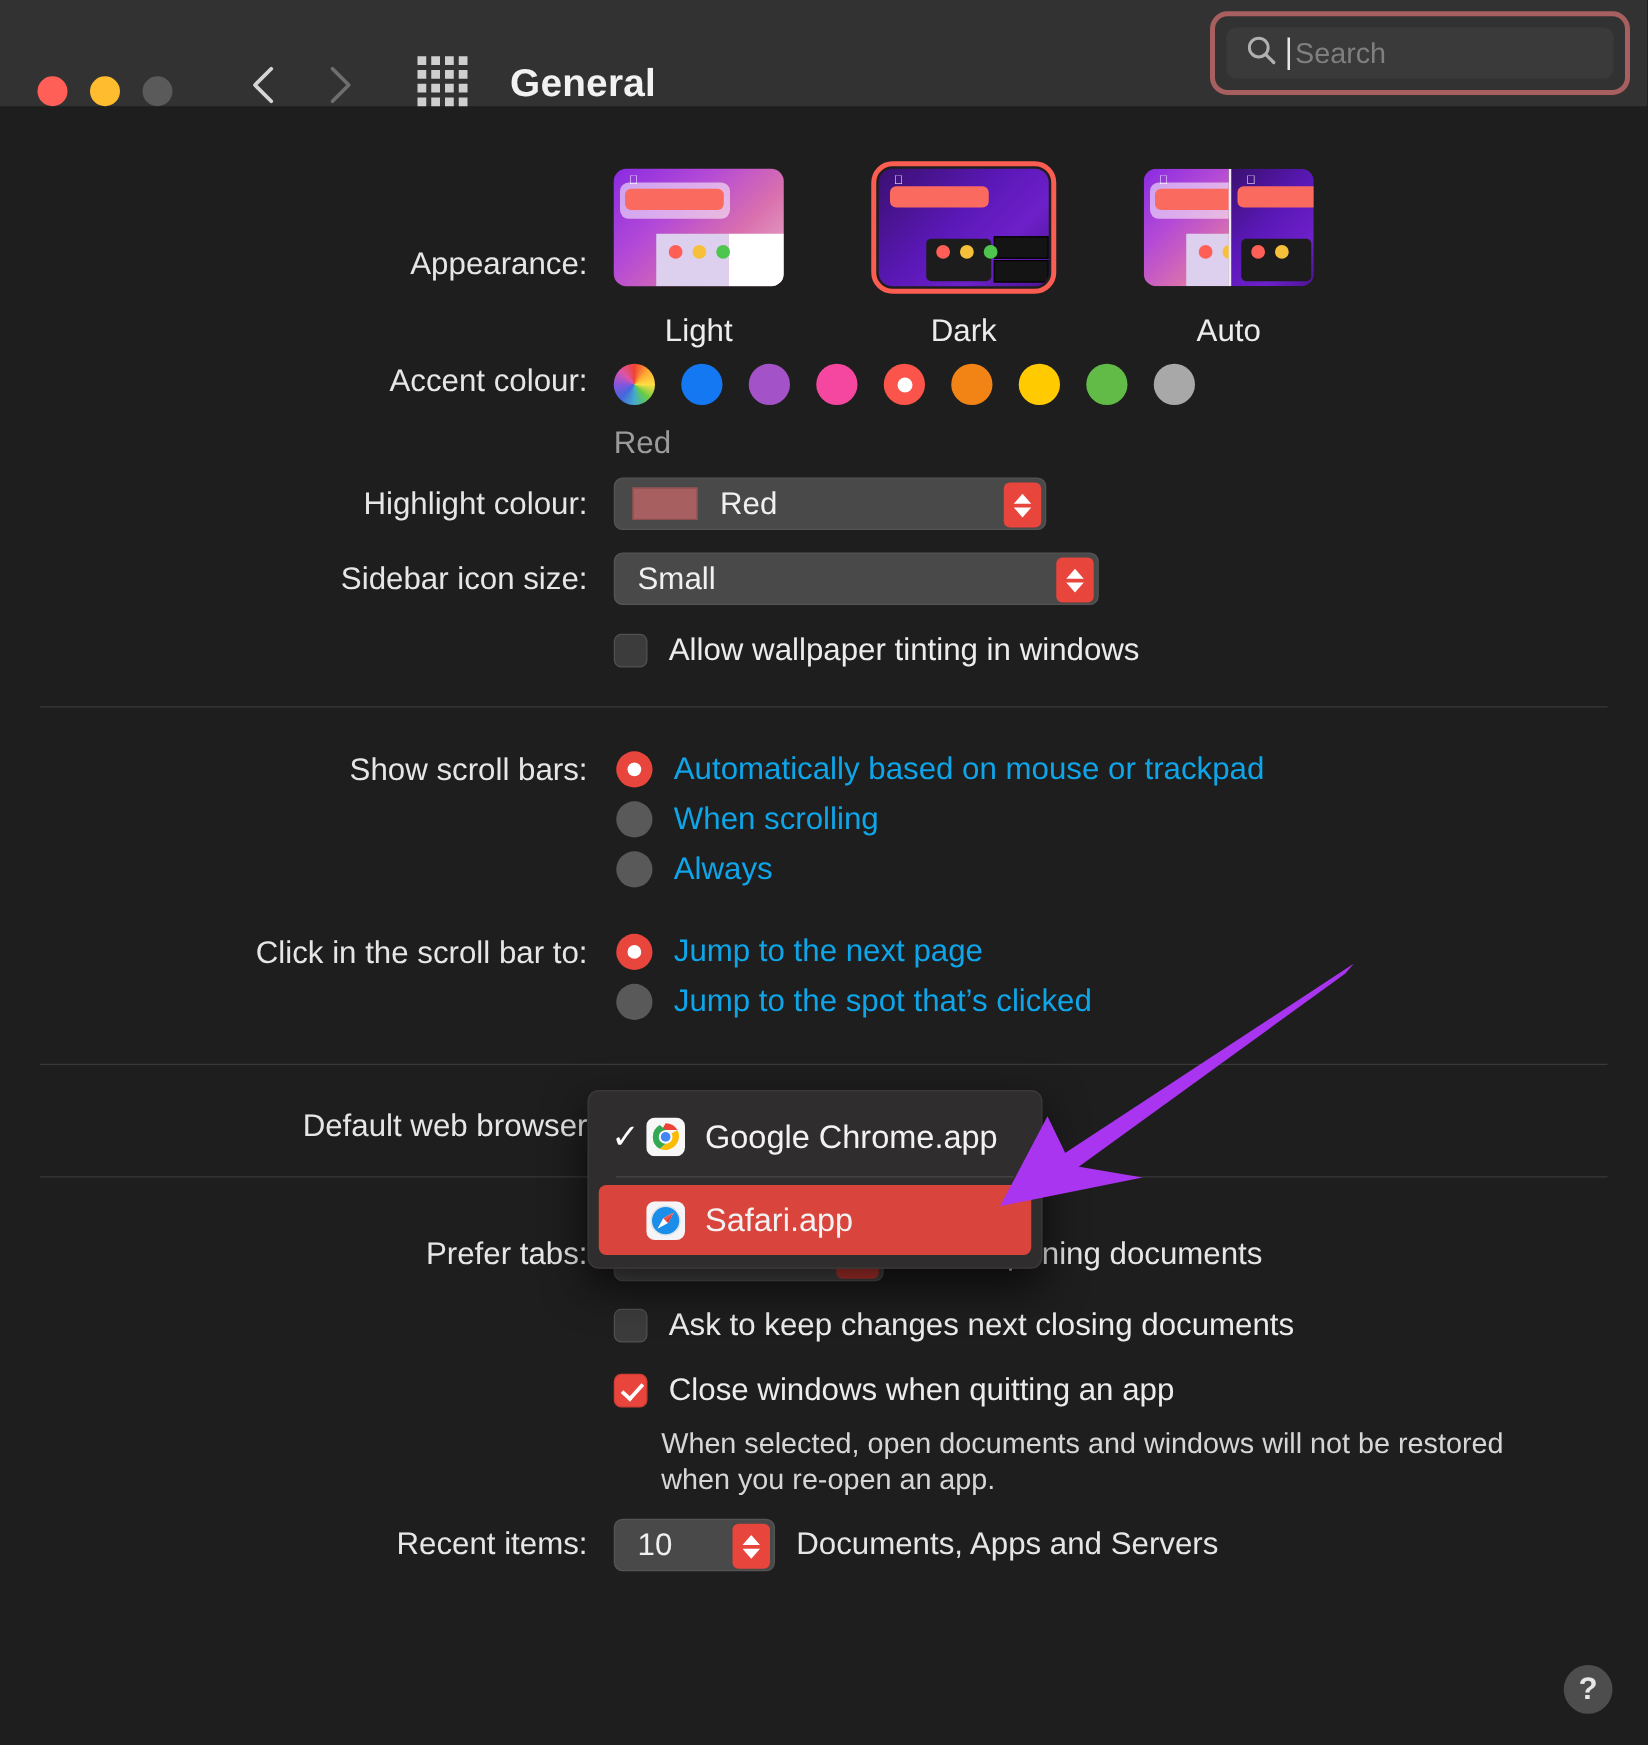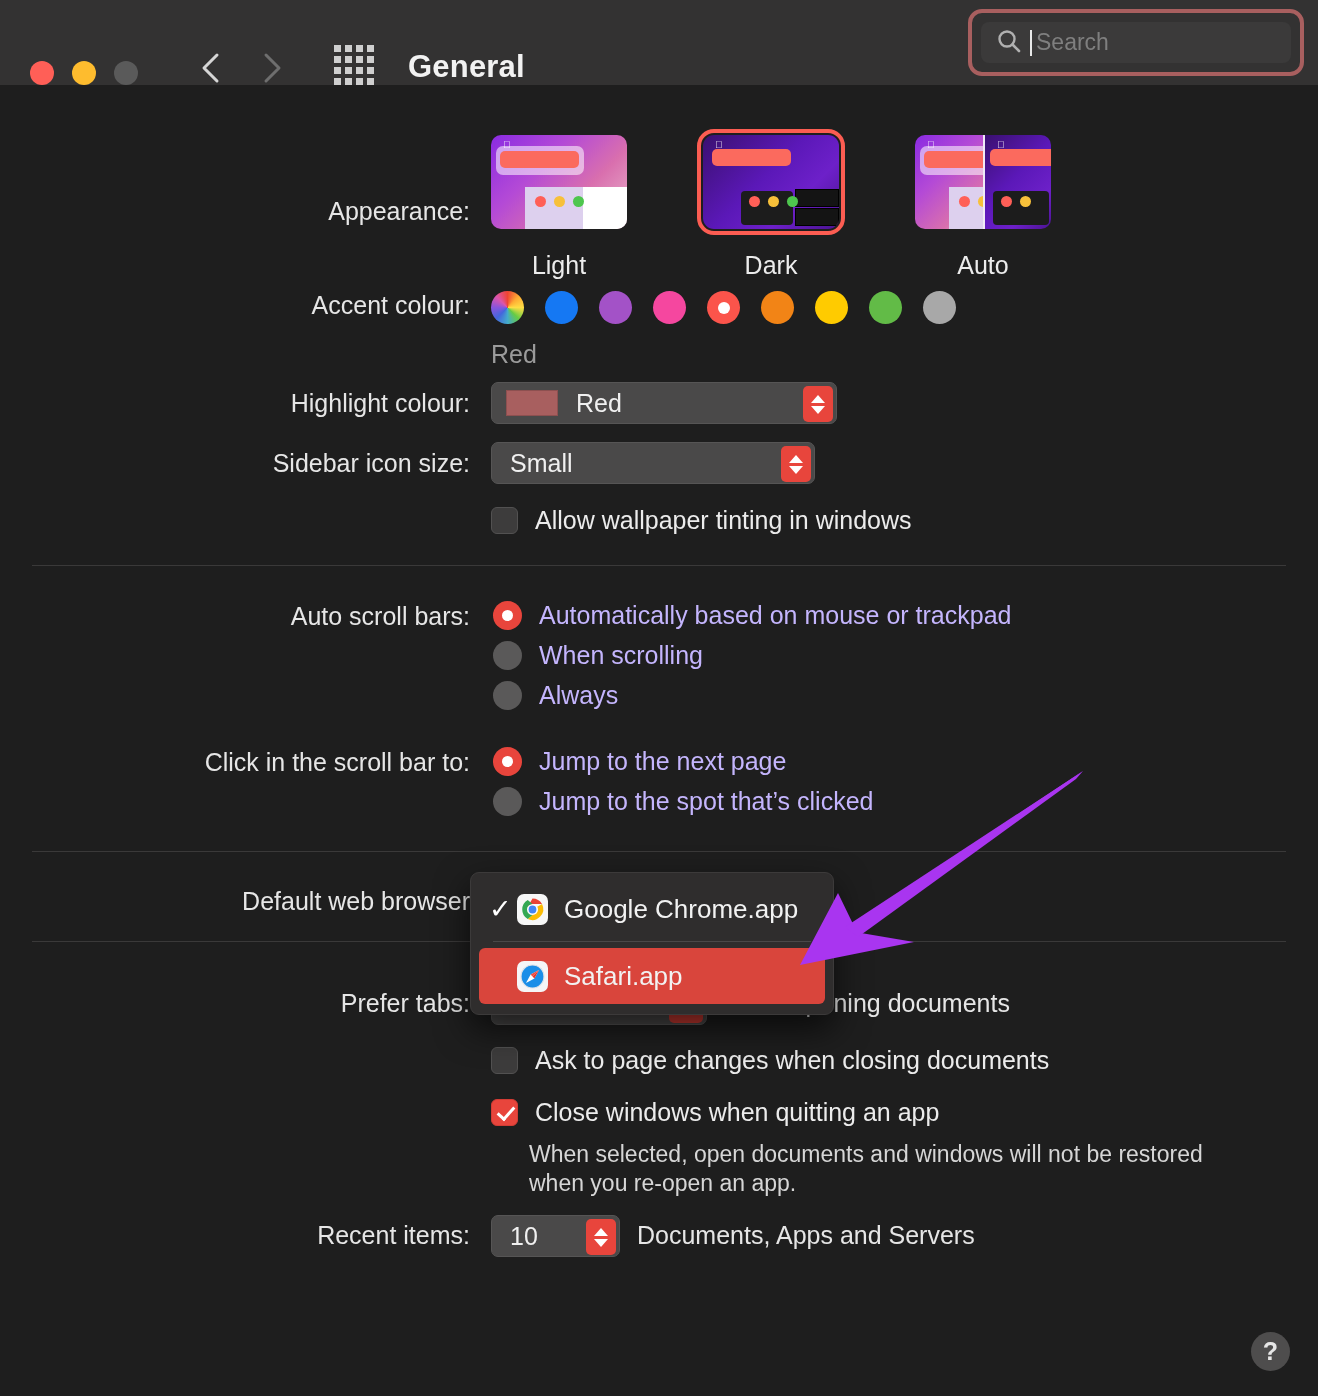--- a/index.html
+++ b/index.html
@@ -133,21 +133,21 @@
     content:''; position:absolute; left: 9px; top: 3px; width: 7px; height: 14px;
     border: solid #fff; border-width: 0 3px 3px 0; transform: rotate(42deg);
   }
   .cbtext { font-size: 25px; color: #ececec; margin-left: 17px; line-height: 27px; white-space: nowrap; }
 
   
   .rb { width: 29px; height: 29px; border-radius: 50%; background: #5a5959; flex:none; }
   .rb.on { background: #e8453c; position: relative; }
   .rb.on::after { content:''; position:absolute; left:50%; top:50%; width:11px;height:11px;margin:-5.5px 0 0 -5.5px;
                   border-radius:50%; background:#fff; }
-  .rbtext { font-size: 25px; color: #c4b5fd; margin-left: 17px; line-height: 29px; white-space: nowrap; }
+  .rbtext { font-size: 25px; color: #0ea5e9; margin-left: 17px; line-height: 29px; white-space: nowrap; }
 
   .divider { position: absolute; left: 32px; width: 1254px; height: 1px; background: #3a3939; }
 
   .helptext { font-size: 23px; color: #d6d6d6; line-height: 29px; }
 
   
   .menu {
     position: absolute; left: 470px; top: 872px; width: 364px;
     background: #2f2d2d; border-radius: 9px; padding: 8px 0 10px 0;
     box-shadow: 0 14px 34px rgba(0,0,0,.65);
@@ -313,36 +313,36 @@
     <div class="popup" style="left:491px; top:297px; width:346px;">
       <div class="swatchbox"></div>
       <div class="ptext">Red</div>
       <div class="stepper">
         <span class="st-up"></span>
           <span class="st-dn"></span>
       </div>
     </div>
 
     <div class="lbl" style="left:120px; top:364px; width:350px;">Sidebar icon size:</div>
-    <div class="popup" style="left:491px; top:357px; width:324px;text-align:right;">
+    <div class="popup" style="left:491px; top:357px; width:388px;text-align:right;">
       <div class="ptext">Small</div>
       <div class="stepper">
         <span class="st-up"></span>
           <span class="st-dn"></span>
       </div>
     </div>
 
     <div class="cbrow" style="left:491px; top:422px;">
       <div class="cb"></div>
       <div class="cbtext">Allow wallpaper tinting in windows</div>
     </div>
 
     <div class="divider" style="top:480px;"></div>
 
-    <div class="lbl" style="left:120px; top:517px; width:350px;">Auto scroll bars:</div>
+    <div class="lbl" style="left:120px; top:517px; width:350px;">Show scroll bars:</div>
     <div class="cbrow" style="left:493px; top:516px;">
       <div class="rb on"></div>
       <div class="rbtext">Automatically based on mouse or trackpad</div>
     </div>
     <div class="cbrow" style="left:493px; top:556px;">
       <div class="rb"></div>
       <div class="rbtext">When scrolling</div>
     </div>
     <div class="cbrow" style="left:493px; top:596px;">
       <div class="rb"></div>
@@ -369,21 +369,21 @@
     <div class="popup" style="left:491px; top:898px; width:216px;">
       <div class="ptext" style="color:#6d6a6a;">In full screen</div>
       <div class="chevdown">
           <span class="v"></span>
         </div>
     </div>
     <div class="lbl" style="left:725px; top:904px; text-align:left;">when opening documents</div>
 
     <div class="cbrow" style="left:491px; top:962px;">
       <div class="cb"></div>
-      <div class="cbtext">Ask to page changes when closing documents</div>
+      <div class="cbtext">Ask to keep changes next closing documents</div>
     </div>
 
     <div class="cbrow" style="left:491px; top:1014px;justify-content:center;">
       <div class="cb on"></div>
       <div class="cbtext">Close windows when quitting an app</div>
     </div>
     <div class="helptext" style="position:absolute; left:529px; top:1055px;">When selected, open documents and windows will not be restored</div>
     <div class="helptext" style="position:absolute; left:529px; top:1084px;">when you re-open an app.</div>
 
     <div class="lbl" style="left:120px; top:1136px; width:350px;">Recent items:</div>

